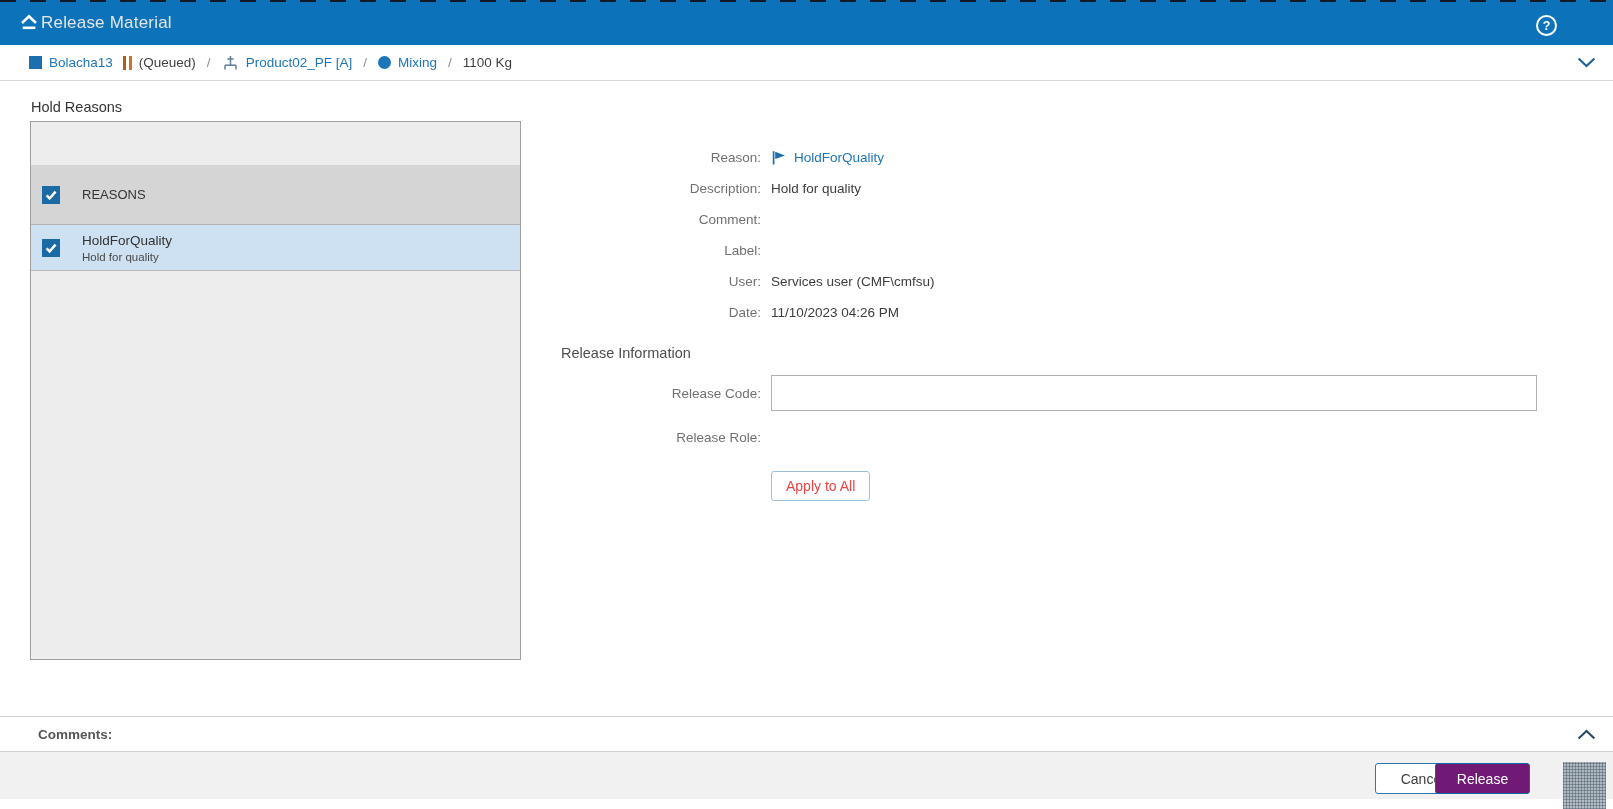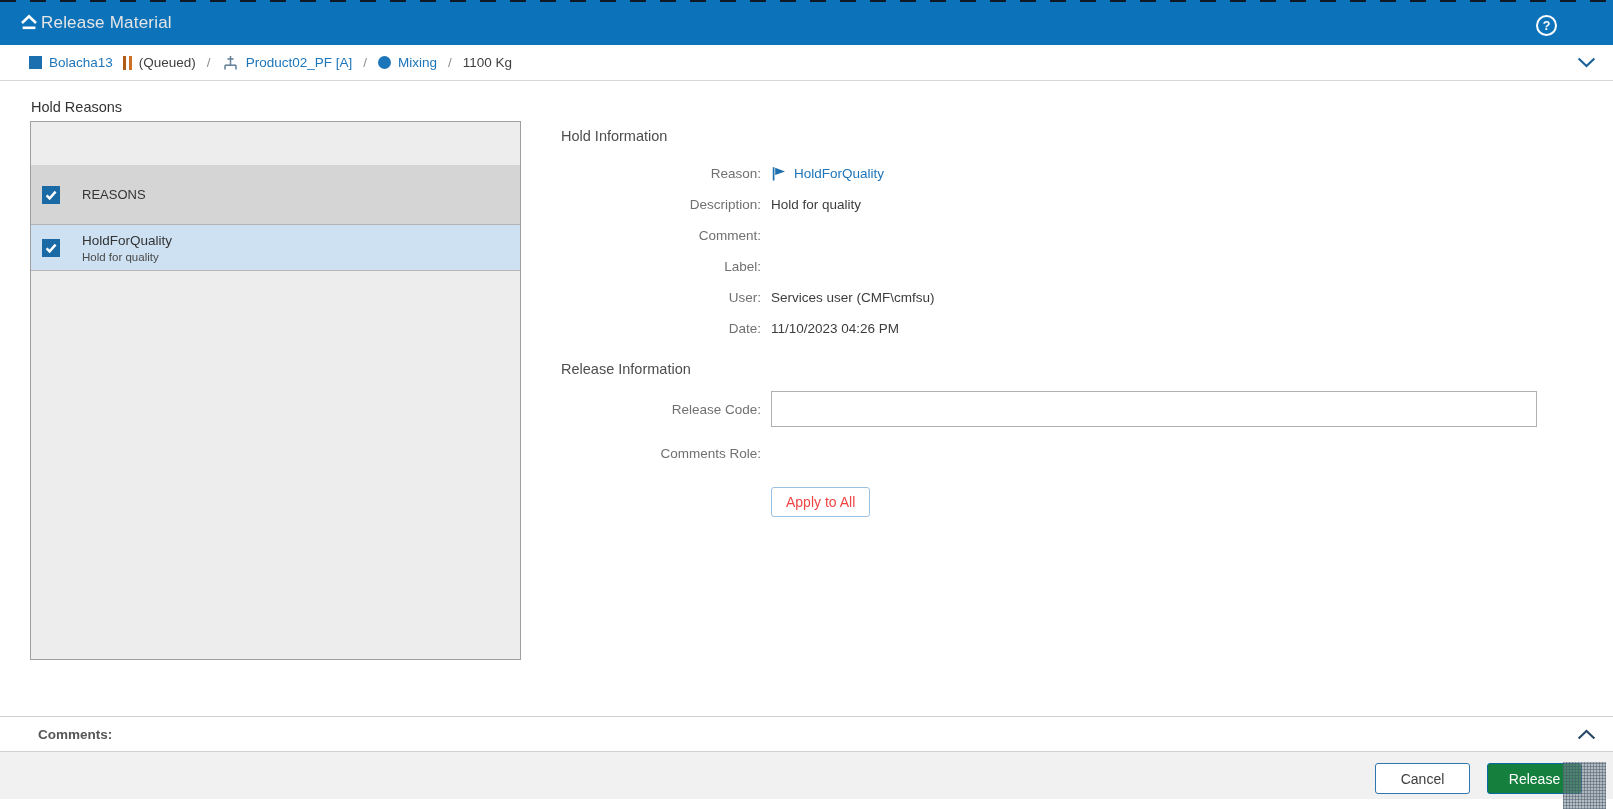--- a/index.html
+++ b/index.html
@@ -76,21 +76,21 @@
   .comments-row{ position:absolute; left:0; top:716px; width:100%; height:36px; background:#fff;
     border-top:1px solid #cfcfcf; border-bottom:1px solid #cfcfcf; display:flex; align-items:center;font-weight:bold; }
   .comments-label{ margin-left:38px; color:#565656; font-size:13.5px; }
   .comments-chevron{ margin-left:auto; margin-right:17px; cursor:pointer; display:block; }
 
   
   .footer{ position:absolute; left:0; top:752px; width:100%; height:47px; background:#f1f1f1; }
   .btn{ position:absolute; top:11px; height:31px; border-radius:3px; cursor:pointer;
     font:14px "Liberation Sans", sans-serif; }
   .cancel-btn{ left:1375px; width:95px; background:#fff; border:1px solid #2e77ad; color:#3d3d3d; }
-  .release-btn{ left:1487px; width:95px; background:#15803d; border:1px solid #0e68a4; color:#fff; }
+  .release-btn{ left:1435px; width:95px; background:#701a75; border:1px solid #0e68a4; color:#fff; }
 
   
   .dither{ position:absolute; left:1563px; top:762px; width:43px; height:47px; z-index:6;
     background-color:rgba(122,136,150,.55);
     background-image:
       repeating-linear-gradient(0deg, rgba(66,84,102,.45) 0 1px, transparent 1px 3px),
       repeating-linear-gradient(90deg, rgba(66,84,102,.45) 0 1px, transparent 1px 3px); }
 </style>
 </head>
 <body>
@@ -159,21 +159,20 @@
       </svg>
     </span>
     <span class="rt-row-text">
       <span class="rt-row-title">HoldForQuality</span>
       <span class="rt-row-sub">Hold for quality</span>
     </span>
   </div>
 </div>
 
 <div class="right-panel">
-  <div class="section-title">Hold Information</div>
 
   <div class="fields">
     <div class="field">
       <span class="f-label">Reason:</span>
       <span class="f-value">
         <svg class="flag-icon" width="16" height="16" viewBox="0 0 16 16">
           <line x1="2.6" y1="1.2" x2="2.6" y2="14.5" stroke="#1d6fad" stroke-width="1.7"></line>
           <path d="M4.2 1.8 L14 5.4 L4.2 9 Z" fill="#1d6fad"></path>
         </svg>
         <span class="reason-link">HoldForQuality</span>
@@ -202,21 +201,21 @@
   </div>
 
   <div class="section-title release-title">Release Information</div>
 
   <div class="code-row">
     <span class="f-label">Release Code:</span>
     <input class="code-input" type="text" value="" style="">
   </div>
 
   <div class="field role-row">
-    <span class="f-label">Comments Role:</span>
+    <span class="f-label">Release Role:</span>
     <span class="f-value"></span>
   </div>
 
   <button class="apply-btn">Apply to All</button>
 </div>
 
 <div class="comments-row">
   <span class="comments-label">Comments:</span>
   <svg class="comments-chevron" width="19" height="11" viewBox="0 0 19 11">
     <path d="M1.6 9.5 L9.5 2 L17.4 9.5" fill="none" stroke="#2b4a68" stroke-width="2.2"></path>

